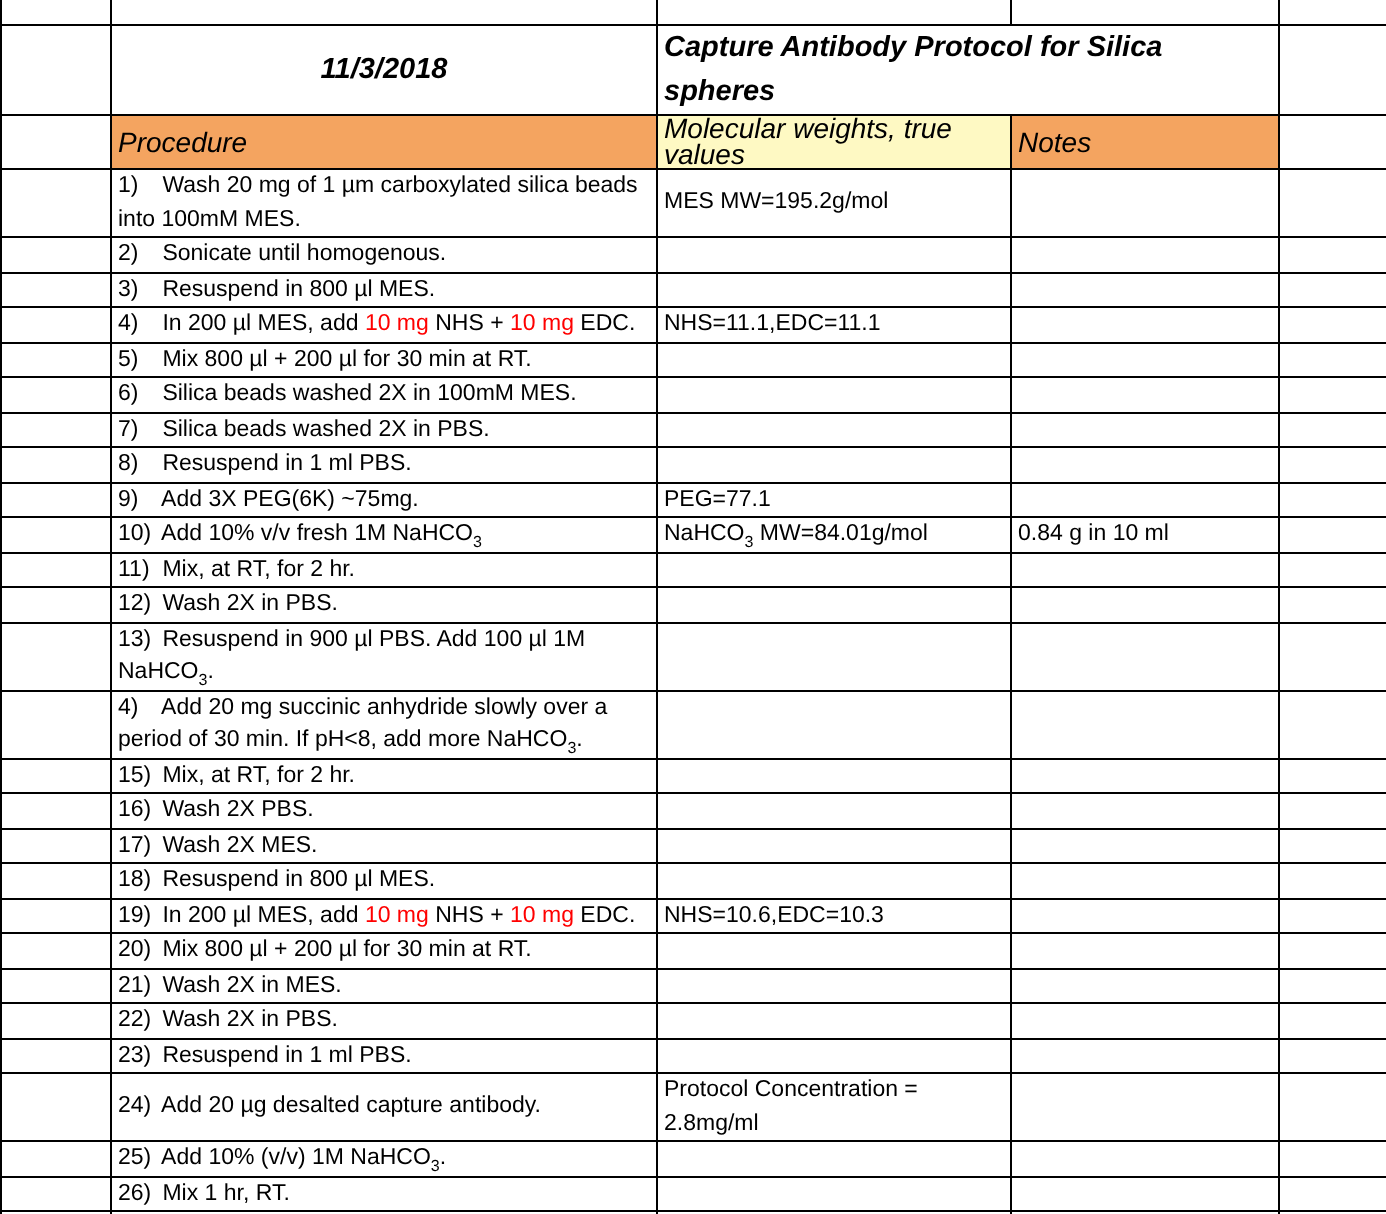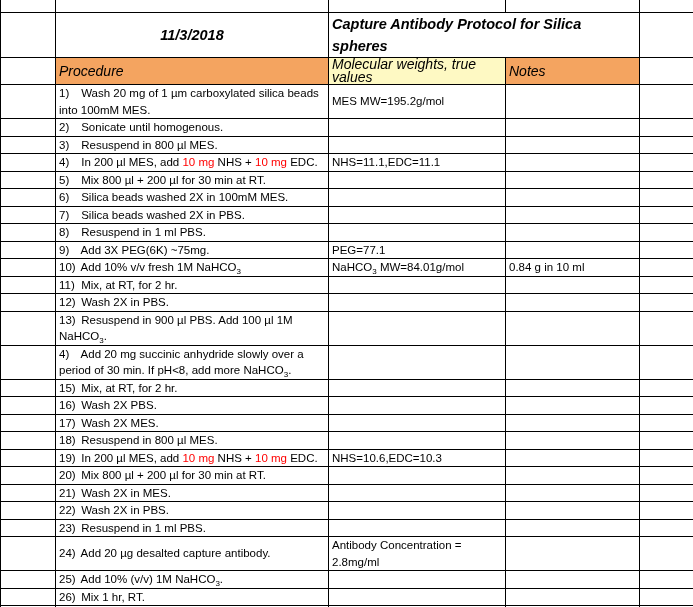--- a/index.html
+++ b/index.html
@@ -281,21 +281,21 @@
         <tr>
           <td class="blankcell"></td>
           <td class="proc"><span class="stepno">23)</span> Resuspend in 1 ml PBS.</td>
           <td class="mw"></td>
           <td class="notes"></td>
           <td class="blankcell"></td>
         </tr>
         <tr>
           <td class="blankcell tall2"></td>
           <td class="proc tall2"><span class="stepno">24)</span> Add 20 µg desalted capture antibody.</td>
-          <td class="mw tall2">Antibody Concentration = 2.8mg/ml</td>
+          <td class="mw tall2">Protocol Concentration = 2.8mg/ml</td>
           <td class="notes tall2"></td>
           <td class="blankcell tall2"></td>
         </tr>
         <tr>
           <td class="blankcell"></td>
           <td class="proc"><span class="stepno">25)</span> Add 10% (v/v) 1M NaHCO<sub>3</sub>.</td>
           <td class="mw"></td>
           <td class="notes"></td>
           <td class="blankcell"></td>
         </tr>

